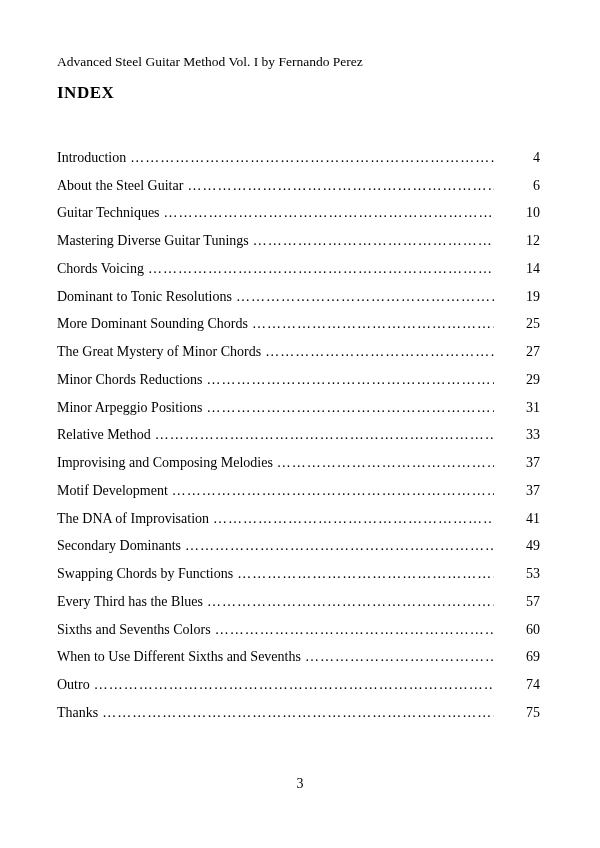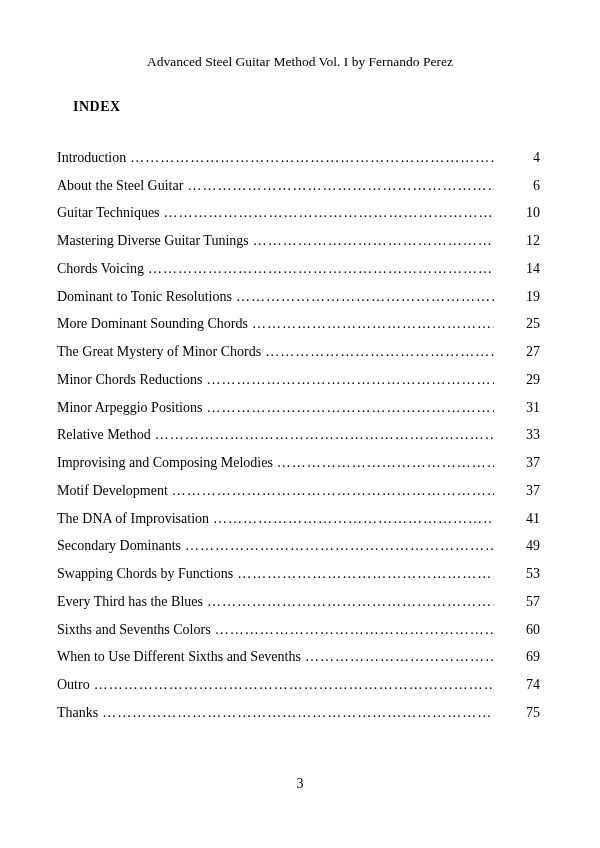--- a/index.html
+++ b/index.html
@@ -20,33 +20,33 @@
     left: 57px;
     right: 57px;
     top: 0;
     bottom: 0;
   }
   .doc-header {
     position: absolute;
     top: 54px;
     left: 0;
     right: 0;
-    text-align: center;
+    text-align: left;
     font-size: 13.5px;
     line-height: 16px;
     white-space: nowrap;
   }
   .page-title {
     position: absolute;
     top: 83px;
     left: 0;
-    font-size: 14px;
+    font-size: 17px;
     font-weight: bold;
     letter-spacing: 0.5px;
-    margin: 16px;
+    margin: 0;
   }
   .toc {
     position: absolute;
     top: 138px;
     left: 0;
     right: 0;
   }
   .toc-row {
     display: flex;
     align-items: flex-end;

